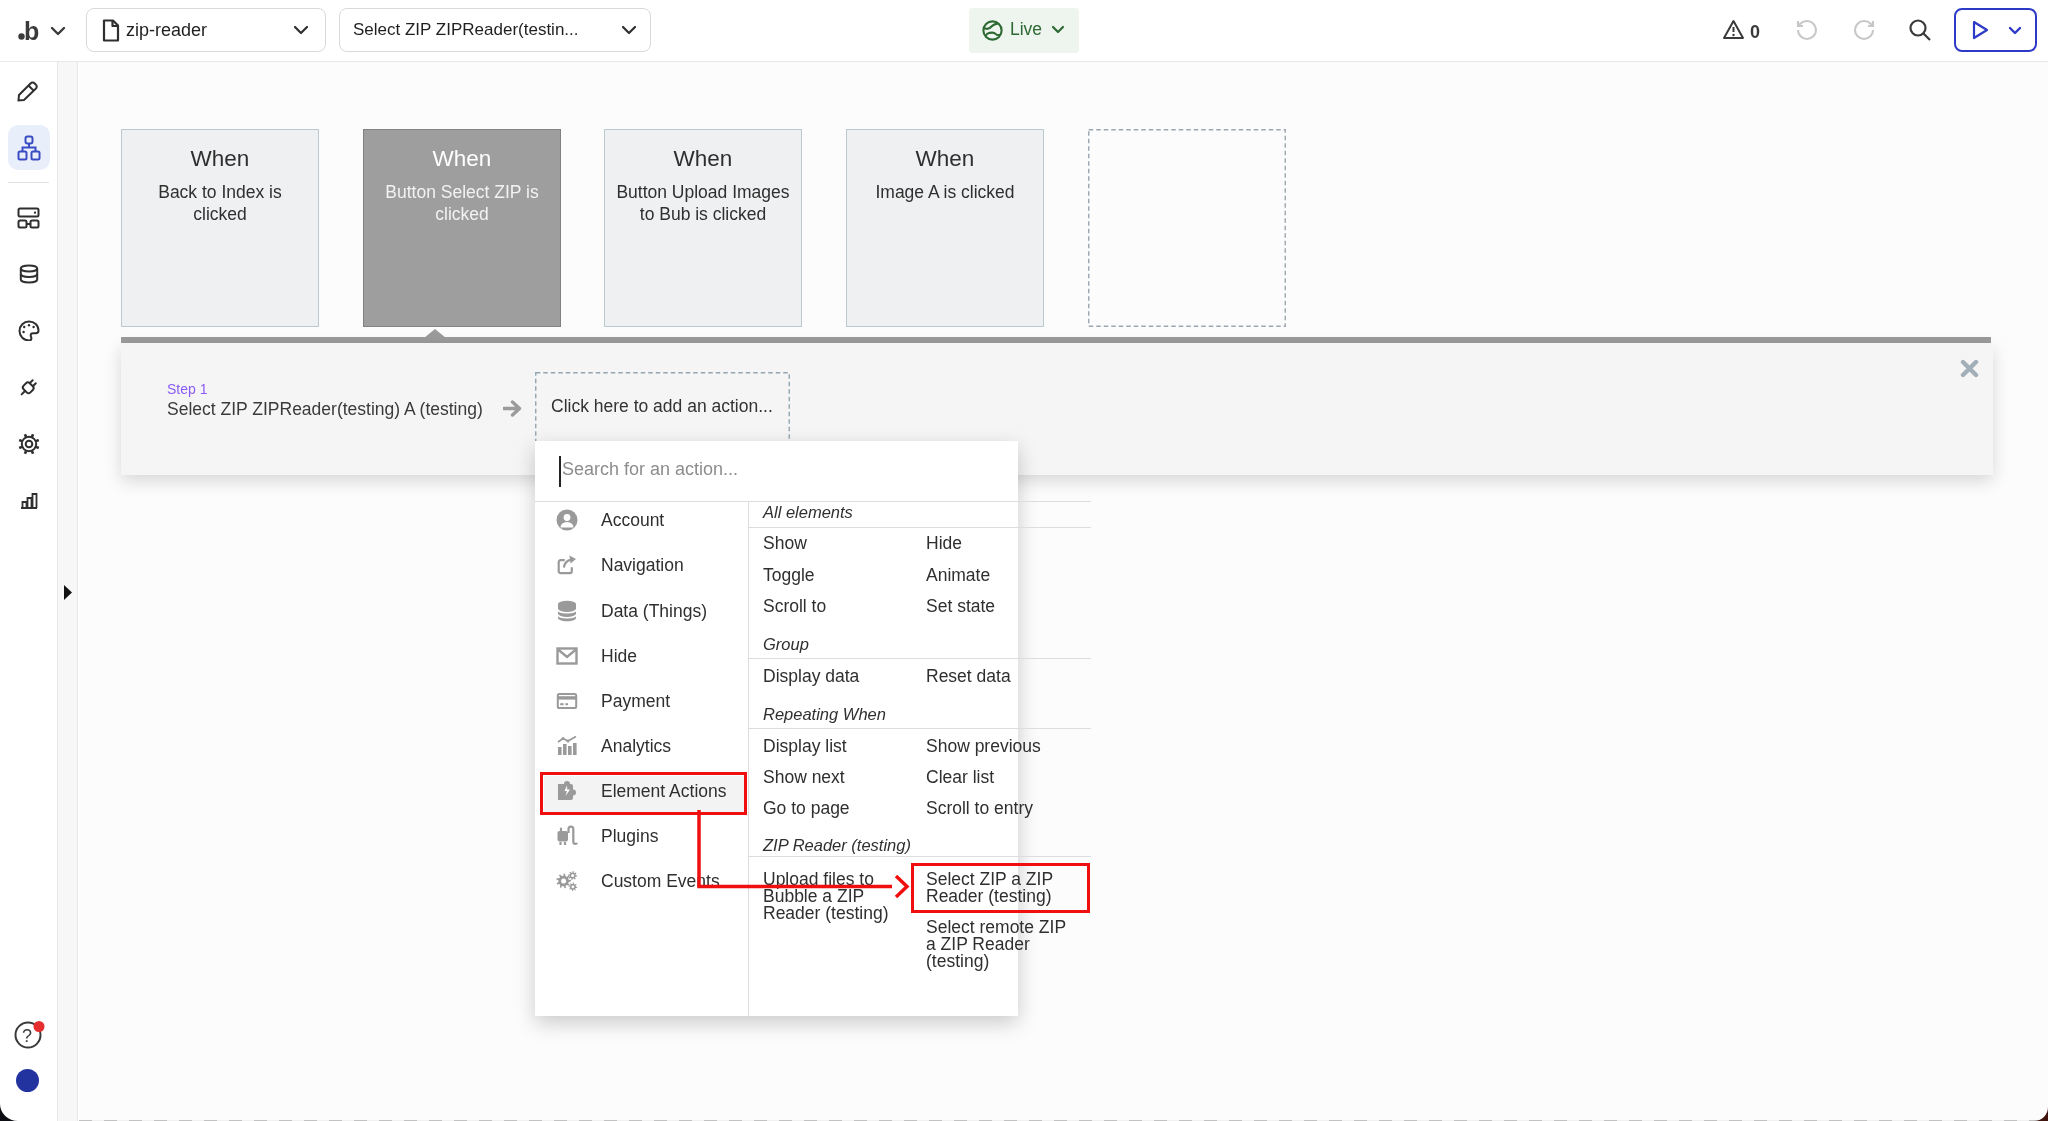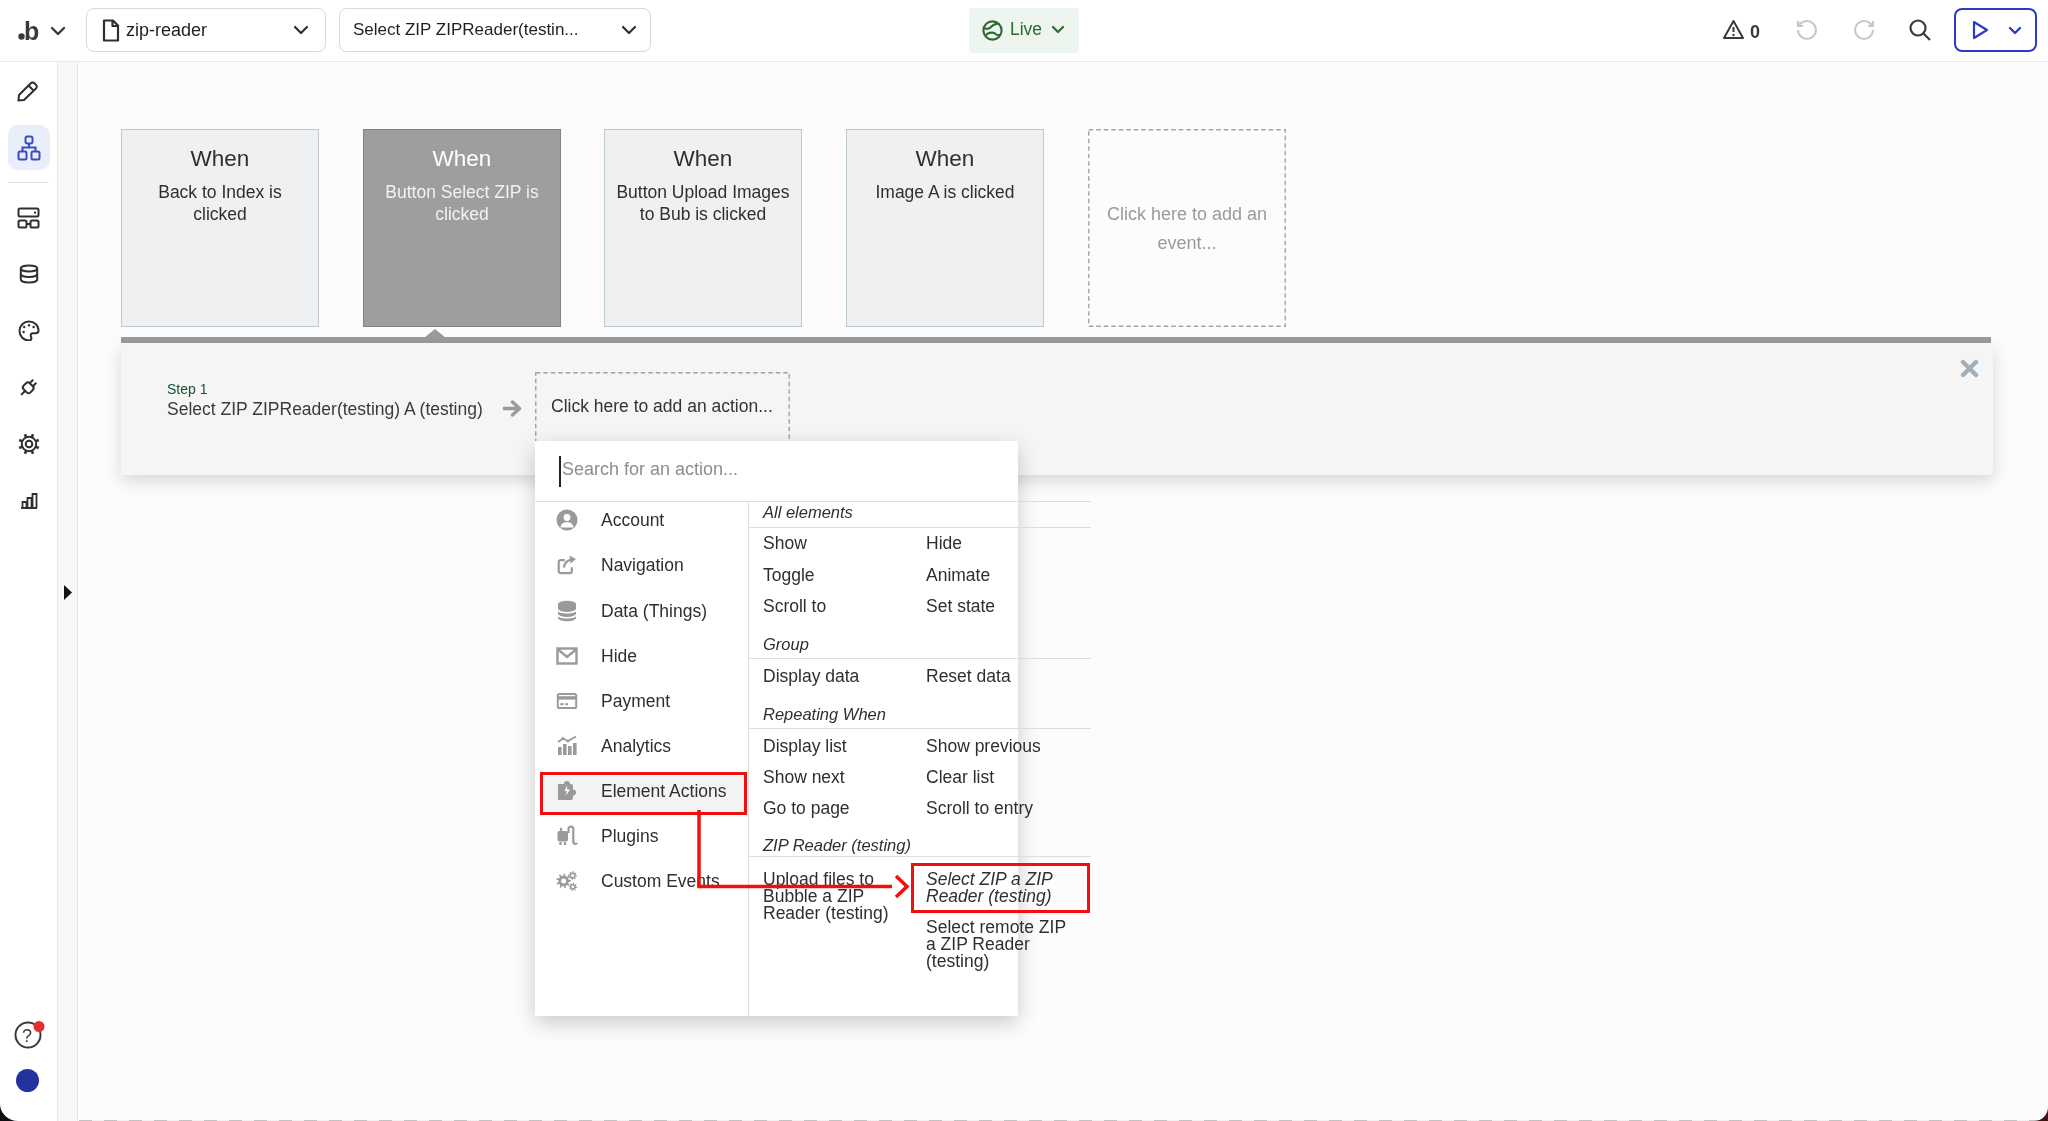--- a/index.html
+++ b/index.html
@@ -192,30 +192,29 @@
   <div class="b">Button Upload Images<br>to Bub is clicked</div>
 </div>
 <div class="card" style="left:846px;">
   <div class="t">When</div>
   <div class="b">Image A is clicked</div>
 </div>
 <div class="card" style="left:1088px;background:transparent;border:none;">
   <svg class="abs" style="left:0;top:0" width="198" height="198">
       <rect x="0.75" y="0.75" width="196.5" height="196.5" fill="none" stroke="#9aa6b1" stroke-width="1.4" stroke-dasharray="4.5 3"></rect>
     </svg>
-  <div class="b" style="margin-top:71px;color:#9a9a9a;line-height:29px;font-size:18px;">Click here to add an<br>event...</div>
 </div>
 
 <div class="abs" style="left:121px;top:337px;width:1870px;height:6px;background:#9b9b9b;z-index:4;"></div>
 <svg class="abs" style="left:424px;top:329px;z-index:4;" width="22" height="9" viewBox="0 0 22 9">
     <path d="M0 9 L11 0 L22 9 Z" fill="#9b9b9b"></path>
   </svg>
 
 <div class="abs" id="steppanel">
-  <div class="abs" style="left:46px;top:38px;font-size:14px;color:#14532d;">Step 1</div>
+  <div class="abs" style="left:46px;top:38px;font-size:14px;color:#8b5cf6;">Step 1</div>
   <div class="abs" style="left:46px;top:56px;font-size:17.5px;color:#3b3b3b;">Select ZIP ZIPReader(testing) A (testing)</div>
   <svg class="abs" style="left:382px;top:56px" width="20" height="19" viewBox="0 0 20 19">
     <path d="M1 9.5 h14 M9.5 3 L16.5 9.5 L9.5 16" fill="none" stroke="#9b9b9b" stroke-width="3.4" stroke-linecap="round" stroke-linejoin="round"></path>
   </svg>
   <div class="abs" style="left:414px;top:29px;width:255px;height:72px;">
     <svg class="abs" style="left:0;top:0" width="255" height="72">
         <rect x="0.75" y="0.75" width="253.5" height="70.5" fill="none" stroke="#93a6b2" stroke-width="1.4" stroke-dasharray="4.5 3"></rect>
       </svg>
     <div class="abs" style="left:16px;top:24px;font-size:17.5px;color:#333;white-space:nowrap;">Click here to add an action...</div>
   </div>
@@ -311,21 +310,21 @@
   <div class="rsep" style="top:287px;"></div>
   <div class="ritem" style="left:228px;top:293px;">Display list</div>
   <div class="ritem" style="left:391px;top:293px;">Show previous</div>
   <div class="ritem" style="left:228px;top:324px;">Show next</div>
   <div class="ritem" style="left:391px;top:324px;">Clear list</div>
   <div class="ritem" style="left:228px;top:355px;">Go to page</div>
   <div class="ritem" style="left:391px;top:355px;">Scroll to entry</div>
   <div class="rhead" style="left:228px;top:392px;">ZIP Reader (testing)</div>
   <div class="rsep" style="top:415px;"></div>
   <div class="ritem" style="left:228px;top:430px;height:auto;line-height:17px;">Upload files to<br>Bubble a ZIP<br>Reader (testing)</div>
-  <div class="ritem" style="left:391px;top:430px;height:auto;line-height:17px;font-style:italic;">Select ZIP a ZIP<br>Reader (testing)</div>
+  <div class="ritem" style="left:391px;top:430px;height:auto;line-height:17px;">Select ZIP a ZIP<br>Reader (testing)</div>
   <div class="ritem" style="left:391px;top:478px;height:auto;line-height:17px;">Select remote ZIP<br>a ZIP Reader<br>(testing)</div>
   <div class="redbox" style="left:376px;top:422px;width:179px;height:50px;"></div>
 </div>
 
 <svg class="abs" style="left:690px;top:810px;z-index:12;" width="225" height="90" viewBox="0 0 225 90">
   <path d="M9 0 V76.5 H202" fill="none" stroke="#ef0f0f" stroke-width="3.5"></path>
   <path d="M206 66 L217 76.5 L206 87" fill="none" stroke="#ef0f0f" stroke-width="3.5"></path>
 </svg>
 
 <svg class="abs" style="left:0;top:1104px;z-index:50;" width="18" height="17" viewBox="0 0 18 17">

